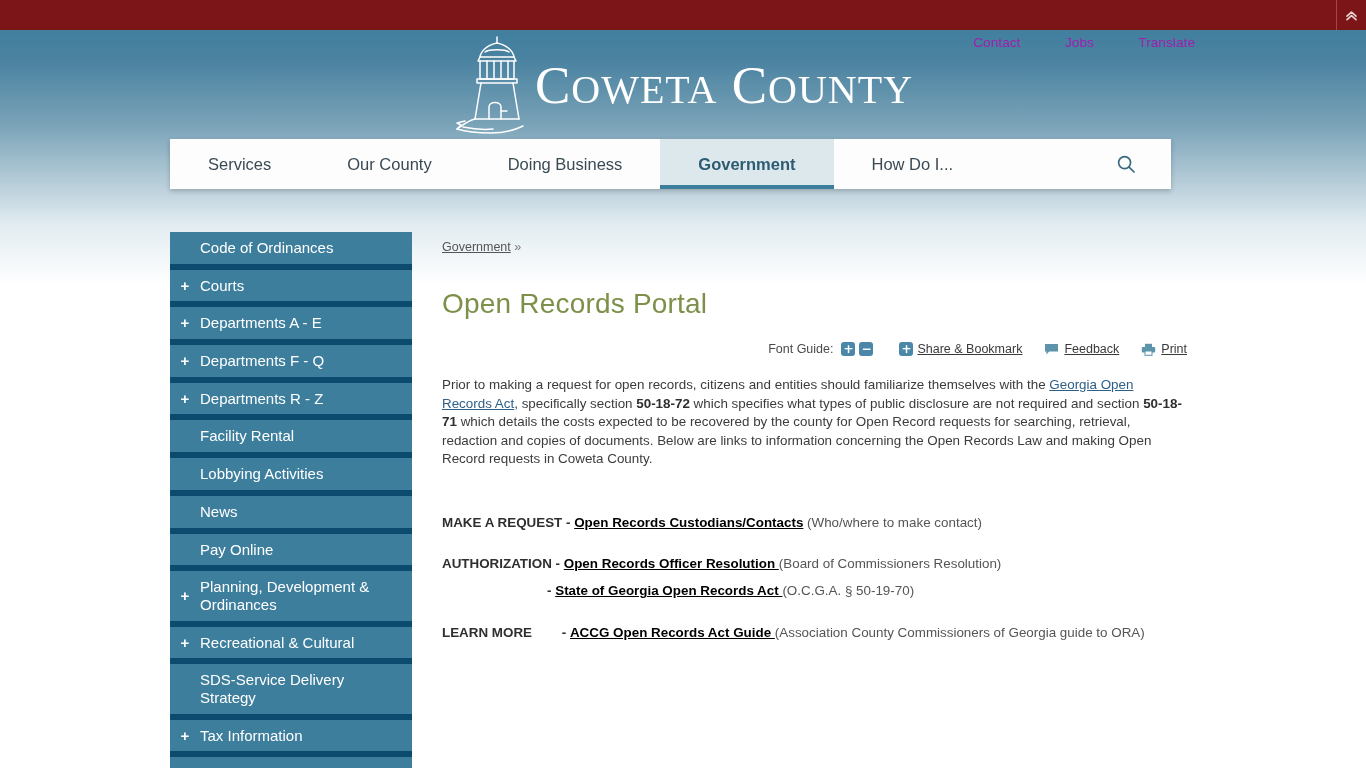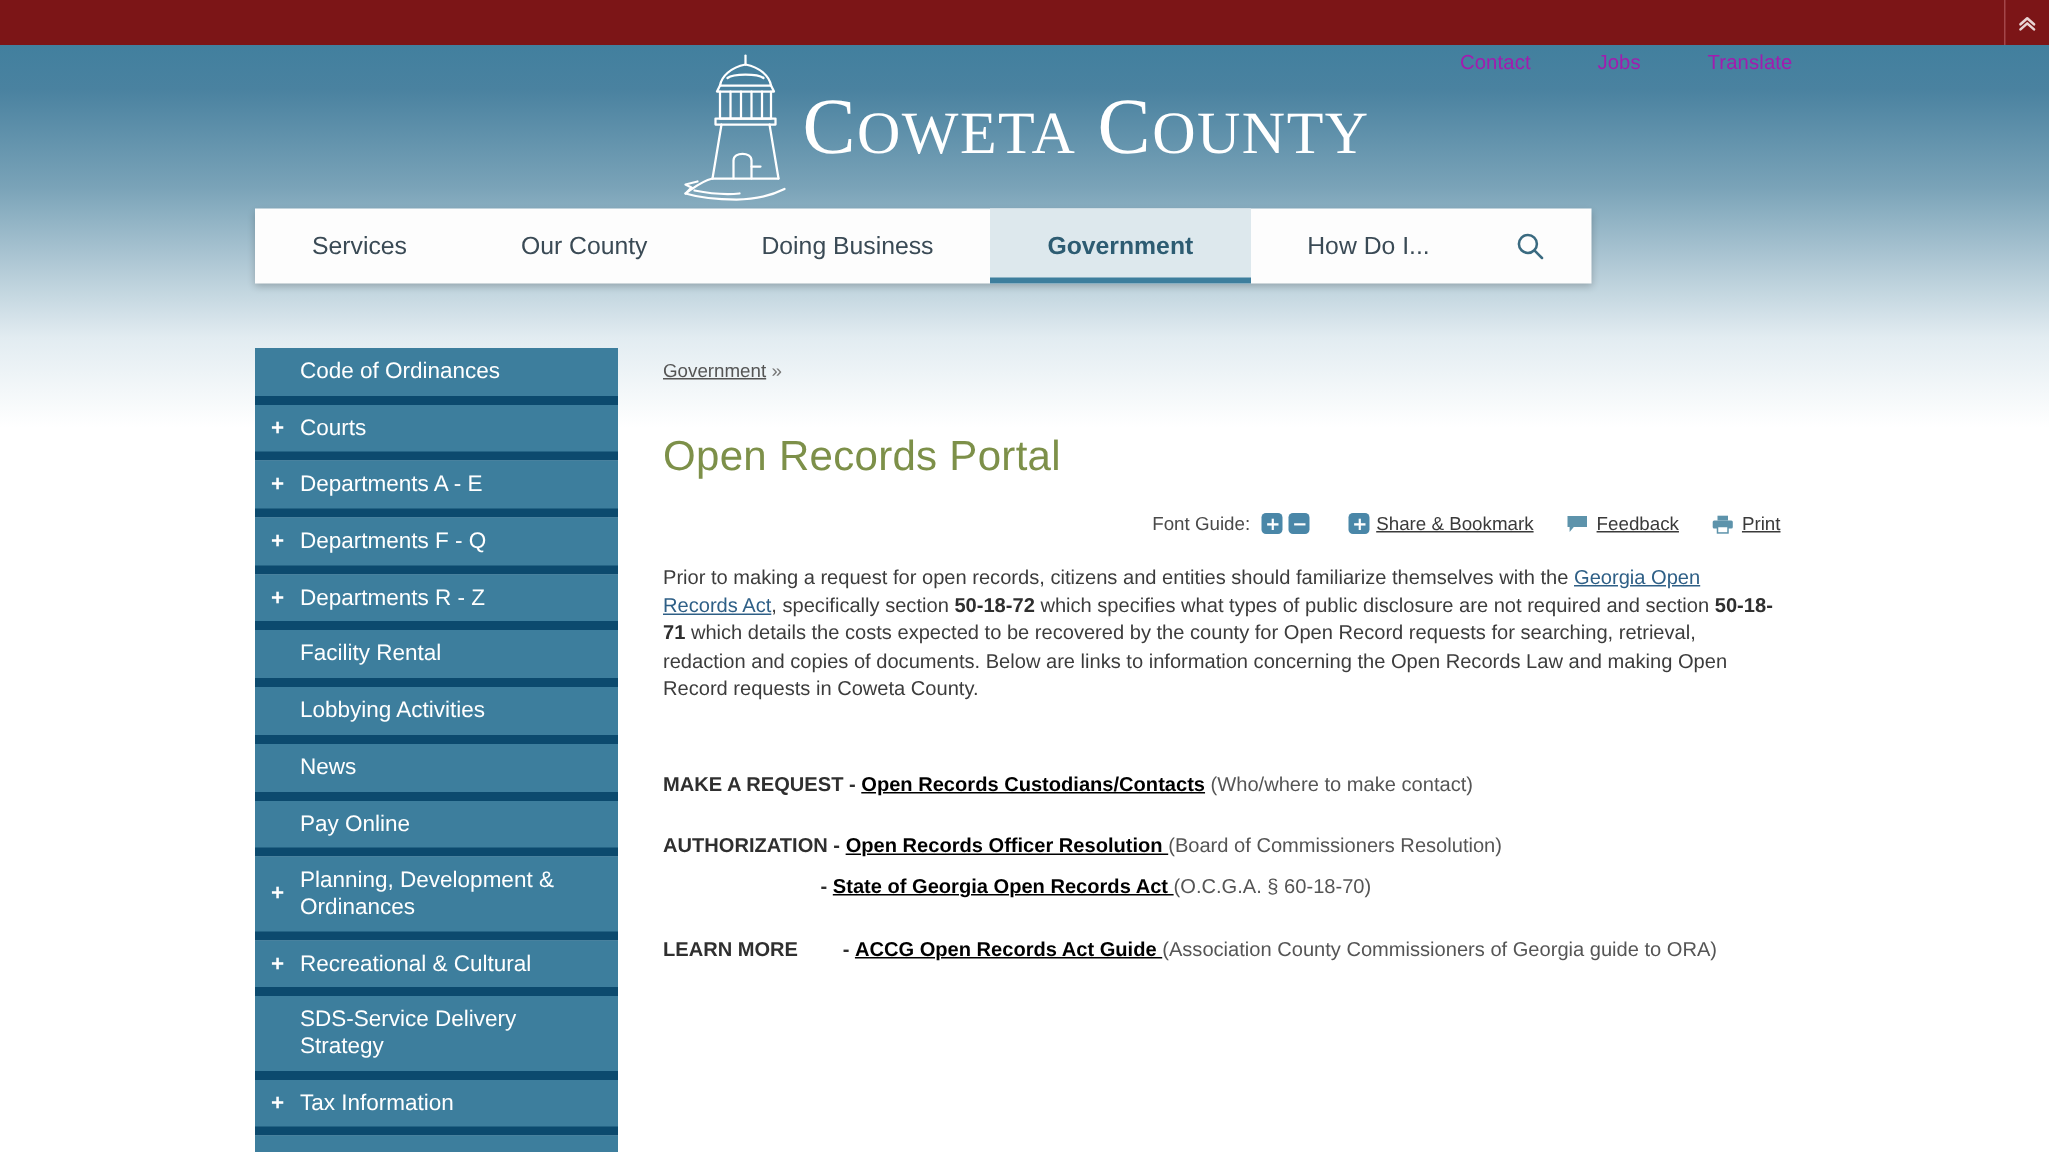--- a/index.html
+++ b/index.html
@@ -89,21 +89,21 @@
     white-space: nowrap;
     font-weight: 400;
   }
   #site-title .cap { font-size: 53px; }
   #site-title .sm  { font-size: 40px; }
 
   
   #main-nav {
     position: absolute;
     top: 139px; left: 170px;
-    width: 891px;
+    width: 1001px;
     height: 50px;
     background: #fdfdfd;
     box-shadow: 0 2px 5px rgba(0,0,0,0.22);
     display: flex;
     align-items: stretch;
     z-index: 5;
   }
   .nav-item {
     display: flex;
     align-items: center;
@@ -451,21 +451,21 @@
 
   <div class="spacer-sm"></div>
 
   <div class="link-row">
     <span class="tag">AUTHORIZATION -</span>
     <a class="strong-link">Open Records Officer Resolution </a><span class="note"> (Board of Commissioners Resolution)</span>
   </div>
 
   <div class="link-row indent-row">
     <span class="tag">-</span>
-    <a class="strong-link">State of Georgia Open Records Act </a><span class="note"> (O.C.G.A. § 60-18-70)</span>
+    <a class="strong-link">State of Georgia Open Records Act </a><span class="note"> (O.C.G.A. § 50-19-70)</span>
   </div>
 
   <div class="spacer-sm"></div>
 
   <div class="link-row">
     <span class="tag">LEARN MORE</span>
     <span style="display:inline-block;width:26px;"></span><span class="tag">-</span>
     <a class="strong-link">ACCG Open Records Act Guide </a><span class="note"> (Association County Commissioners of Georgia guide to ORA)</span>
   </div>
 

